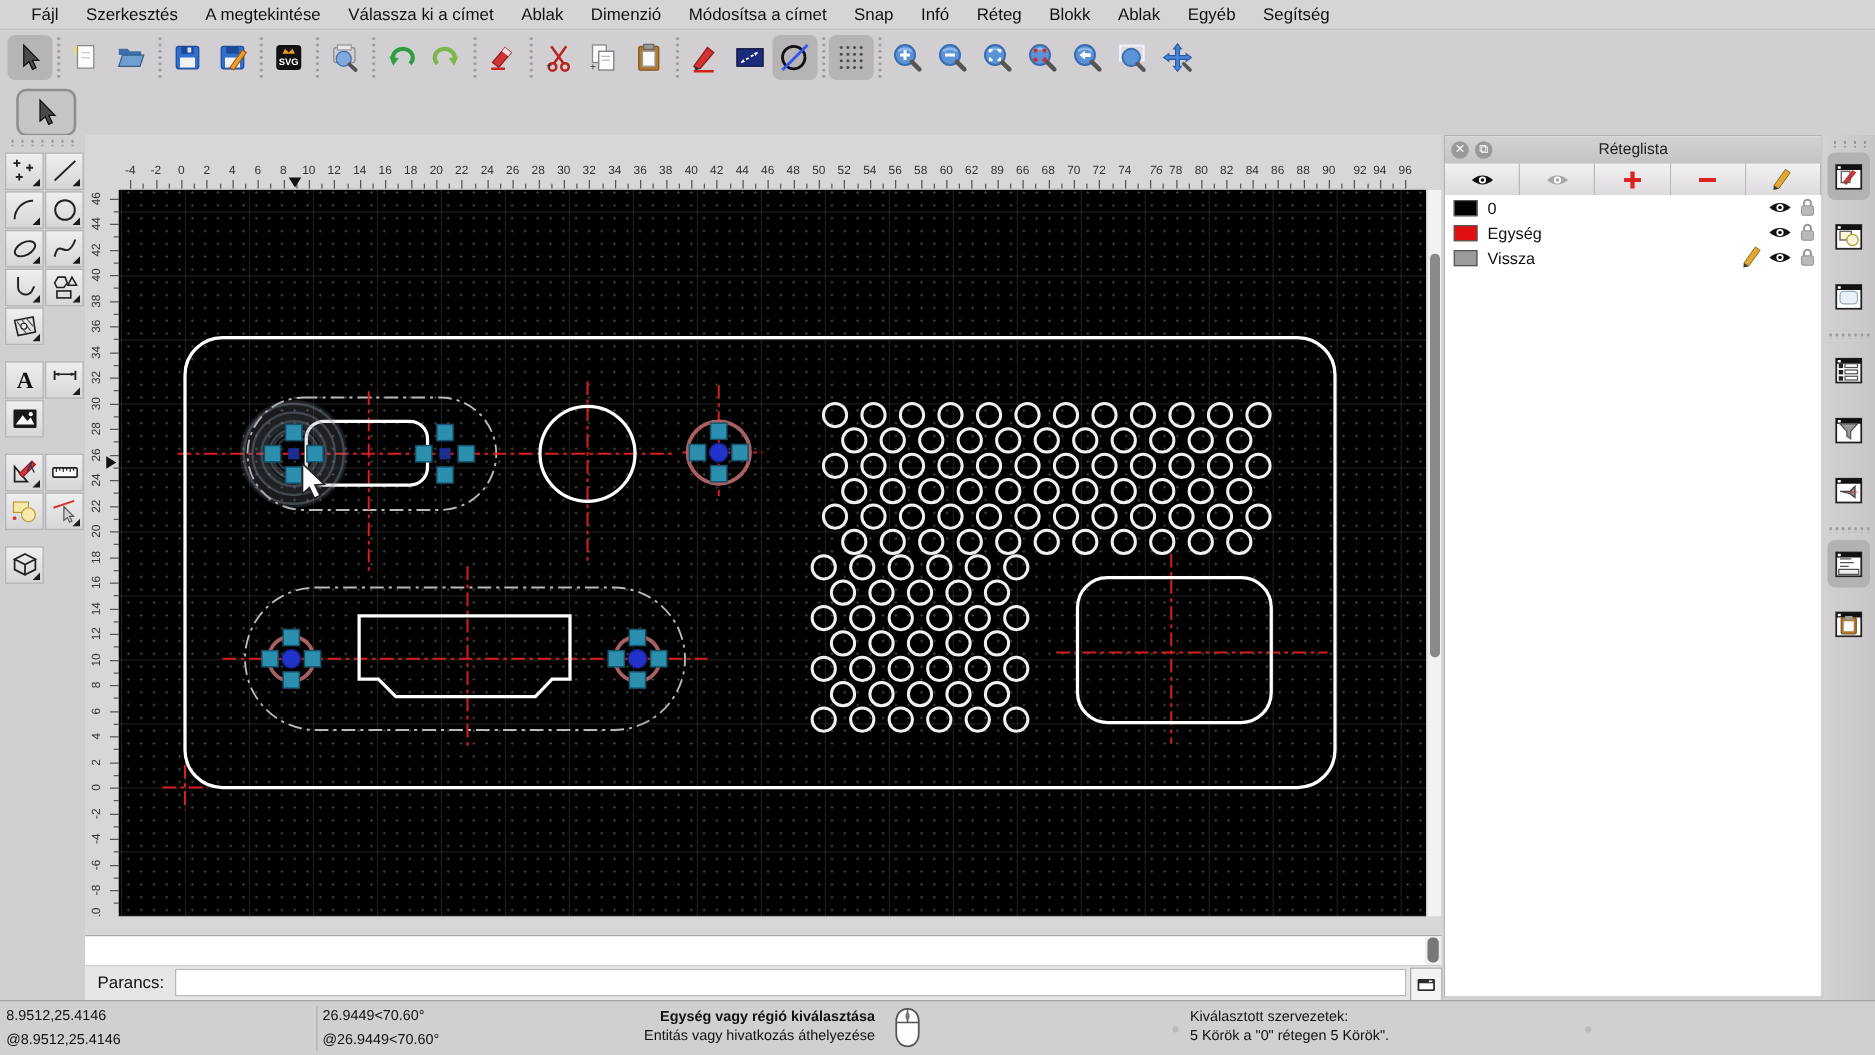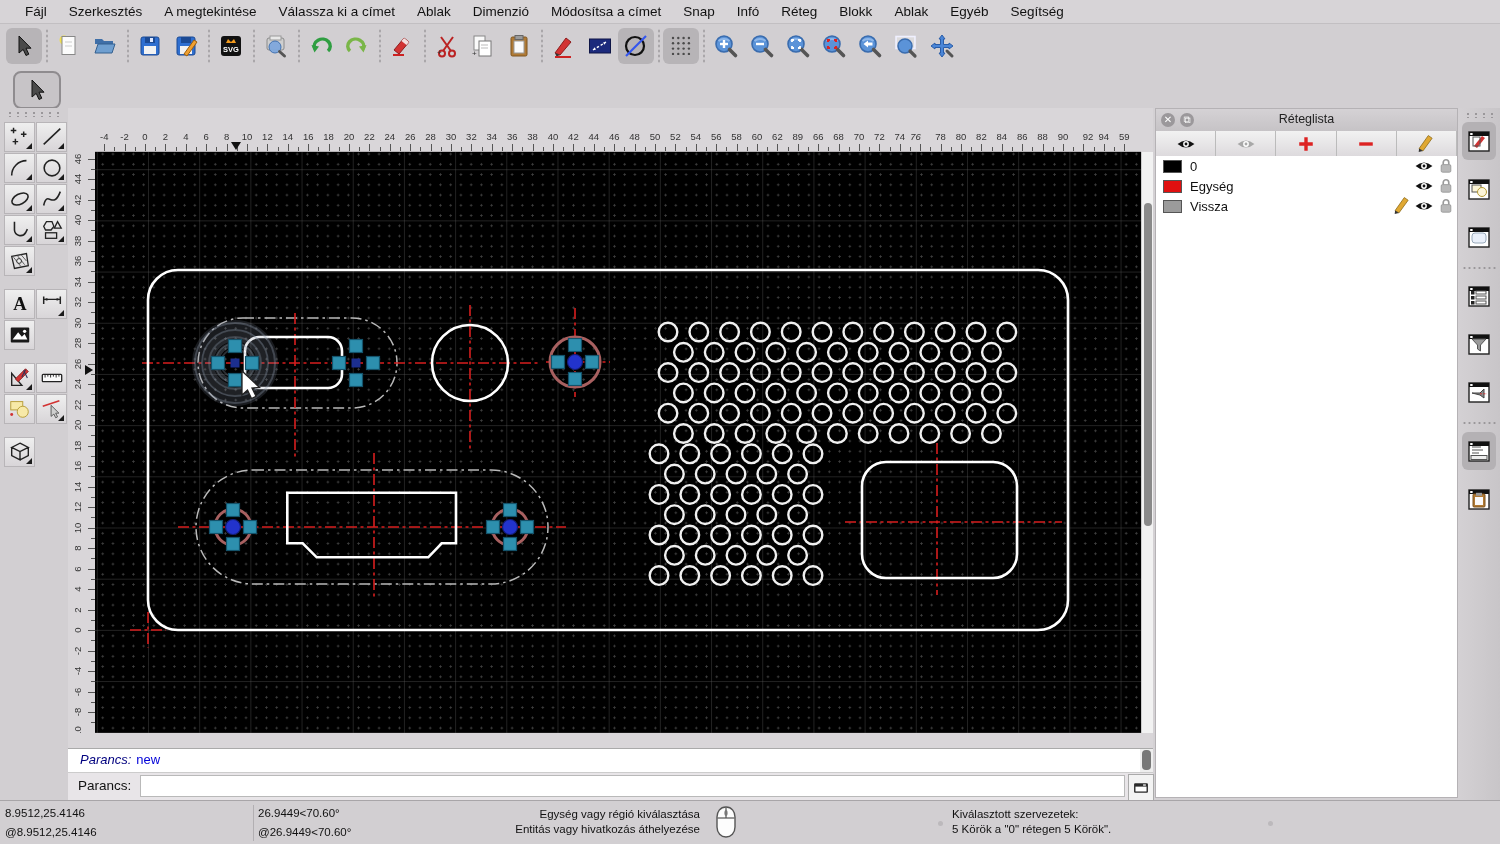--- a/index.html
+++ b/index.html
@@ -597,21 +597,21 @@
       <div class="rtick" style="left: 764px; bottom: 0px; width: 1px; height: 7px;"></div>
       <div class="rlabel" style="left: 754px; top: 1px; width: 20px; text-align: center;">70</div>
       <div class="rtick" style="left: 774.2px; bottom: 0px; width: 1px; height: 4px;"></div>
       <div class="rtick" style="left: 784.4px; bottom: 0px; width: 1px; height: 7px;"></div>
       <div class="rlabel" style="left: 774.4px; top: 1px; width: 20px; text-align: center;">72</div>
       <div class="rtick" style="left: 794.6px; bottom: 0px; width: 1px; height: 4px;"></div>
       <div class="rtick" style="left: 804.8px; bottom: 0px; width: 1px; height: 7px;"></div>
       <div class="rlabel" style="left: 794.8px; top: 1px; width: 20px; text-align: center;">74</div>
       <div class="rtick" style="left: 815px; bottom: 0px; width: 1px; height: 4px;"></div>
       <div class="rtick" style="left: 825.2px; bottom: 0px; width: 1px; height: 7px;"></div>
-      <div class="rlabel" style="left: 815.2px; top: 1px; width: 20px; text-align: left; font-style: italic;">76</div>
+      <div class="rlabel" style="left: 815.2px; top: 1px; width: 20px; text-align: right; font-style: italic;">76</div>
       <div class="rtick" style="left: 835.4px; bottom: 0px; width: 1px; height: 4px;"></div>
       <div class="rtick" style="left: 845.6px; bottom: 0px; width: 1px; height: 7px;"></div>
       <div class="rlabel" style="left: 835.6px; top: 1px; width: 20px; text-align: center;">78</div>
       <div class="rtick" style="left: 855.8px; bottom: 0px; width: 1px; height: 4px;"></div>
       <div class="rtick" style="left: 866px; bottom: 0px; width: 1px; height: 7px;"></div>
       <div class="rlabel" style="left: 856px; top: 1px; width: 20px; text-align: center;">80</div>
       <div class="rtick" style="left: 876.2px; bottom: 0px; width: 1px; height: 4px;"></div>
       <div class="rtick" style="left: 886.4px; bottom: 0px; width: 1px; height: 7px;"></div>
       <div class="rlabel" style="left: 876.4px; top: 1px; width: 20px; text-align: center;">82</div>
       <div class="rtick" style="left: 896.6px; bottom: 0px; width: 1px; height: 4px;"></div>
@@ -627,21 +627,21 @@
       <div class="rtick" style="left: 968px; bottom: 0px; width: 1px; height: 7px;"></div>
       <div class="rlabel" style="left: 958px; top: 1px; width: 20px; text-align: center;">90</div>
       <div class="rtick" style="left: 978.2px; bottom: 0px; width: 1px; height: 4px;"></div>
       <div class="rtick" style="left: 988.4px; bottom: 0px; width: 1px; height: 7px;"></div>
       <div class="rlabel" style="left: 978.4px; top: 1px; width: 20px; text-align: right;">92</div>
       <div class="rtick" style="left: 998.6px; bottom: 0px; width: 1px; height: 4px;"></div>
       <div class="rtick" style="left: 1008.8px; bottom: 0px; width: 1px; height: 7px;"></div>
       <div class="rlabel" style="left: 998.8px; top: 1px; width: 20px; text-align: center;">94</div>
       <div class="rtick" style="left: 1019px; bottom: 0px; width: 1px; height: 4px;"></div>
       <div class="rtick" style="left: 1029.2px; bottom: 0px; width: 1px; height: 7px;"></div>
-      <div class="rlabel" style="left: 1019.2px; top: 1px; width: 20px; text-align: center;">59</div>
+      <div class="rlabel" style="left: 1019.2px; top: 1px; width: 20px; text-align: center;">96</div>
       <div class="marker-h" style="left: 136.3px;"></div>
     </div>
   <div id="vruler">
       <div class="rtick" style="right: 0px; top: 6.5px; height: 1px; width: 7px;"></div>
       <div class="rlabel" style="left: 3px; top: -2.5px; width: 12px; height: 18px; display: flex; align-items: center; justify-content: center; transform: rotate(-90deg);">46</div>
       <div class="rtick" style="right: 0px; top: 16.8px; height: 1px; width: 4px;"></div>
       <div class="rtick" style="right: 0px; top: 27px; height: 1px; width: 7px;"></div>
       <div class="rlabel" style="left: 3px; top: 18px; width: 12px; height: 18px; display: flex; align-items: center; justify-content: center; transform: rotate(-90deg);">44</div>
       <div class="rtick" style="right: 0px; top: 37.3px; height: 1px; width: 4px;"></div>
       <div class="rtick" style="right: 0px; top: 47.5px; height: 1px; width: 7px;"></div>
@@ -894,21 +894,20 @@
         <circle cx="415" cy="375" r="7.5" fill="#2233cc" stroke="#141e78" stroke-width="1.2"></circle>
         <path d="M 147 219 l 0 24 l 5.5 -5 l 4 8.5 l 4.5 -2.2 l -4 -8.3 l 7.5 -0.5 Z" fill="#fff" stroke="#222" stroke-width="1.3"></path>
       </svg>
   </div>
   <div id="vscroll">
       <div id="vthumb" style="top: 51px; height: 323px;"></div>
     </div>
 </div>
 
 <div id="cmddock">
-  <div id="cmdhist"><span class="lbl">Parancs:</span><span class="val">new</span></div>
   <div id="histscroll">
       <div id="histthumb"></div>
     </div>
   <div id="cmdrow">
     <span class="lbl">Parancs:</span>
     <input id="cmdinput" type="text" value="" style="">
     <div id="kbdbtn">
         <svg width="18" height="18" viewBox="0 0 26 26">
           <rect x="3" y="6" width="20" height="14" rx="1.5" fill="#2b2b2b"></rect>
           <rect x="5" y="11" width="16" height="7" fill="#fff"></rect>
@@ -1103,21 +1102,21 @@
       </svg>
     </div>
   </div>
 
 <div id="statusbar">
   <div class="sb-abs" style="left:5px;top:6px;">8.9512,25.4146</div>
   <div class="sb-abs" style="left:5px;top:25px;">@8.9512,25.4146</div>
   <div id="sb-div1"></div>
   <div class="sb-abs" style="left:258px;top:6px;">26.9449&lt;70.60°</div>
   <div class="sb-abs" style="left:258px;top:25px;">@26.9449&lt;70.60°</div>
-  <div class="sb-abs" style="left:400px;top:7px;width:300px;text-align:right;">Egység vagy régió kiválasztása</div>
+  <div class="sb-abs" style="left:400px;top:7px;width:300px;text-align:right;font-weight:bold;">Egység vagy régió kiválasztása</div>
   <div class="sb-abs" style="left:400px;top:22px;width:300px;text-align:right;">Entitás vagy hivatkozás áthelyezése</div>
   <div class="sb-abs" style="left:714px;top:4px;" id="mouseicon"><svg width="24" height="34" viewBox="0 0 24 34">
         <path d="M12 2 C6 2 3 7 3 12 V22 C3 28 7 32 12 32 C17 32 21 28 21 22 V12 C21 7 18 2 12 2 Z" fill="#fdfdfd" stroke="#555" stroke-width="1.4"></path>
         <line x1="12" y1="2.5" x2="12" y2="13" stroke="#555" stroke-width="1.2"></line>
         <line x1="3.5" y1="13" x2="20.5" y2="13" stroke="#555" stroke-width="1.2"></line>
         <ellipse cx="12" cy="8" rx="1.6" ry="3" fill="#777"></ellipse>
       </svg></div>
   <div class="sb-dot" style="left:938px;top:20px;"></div>
   <div class="sb-dot" style="left:1268px;top:20px;"></div>
   <div class="sb-abs" style="left:952px;top:7px;">Kiválasztott szervezetek:</div>

